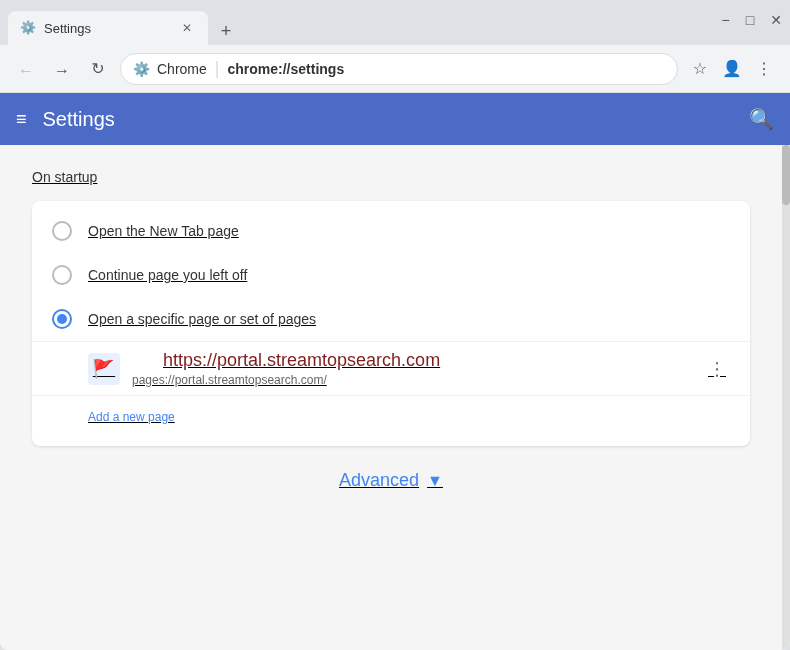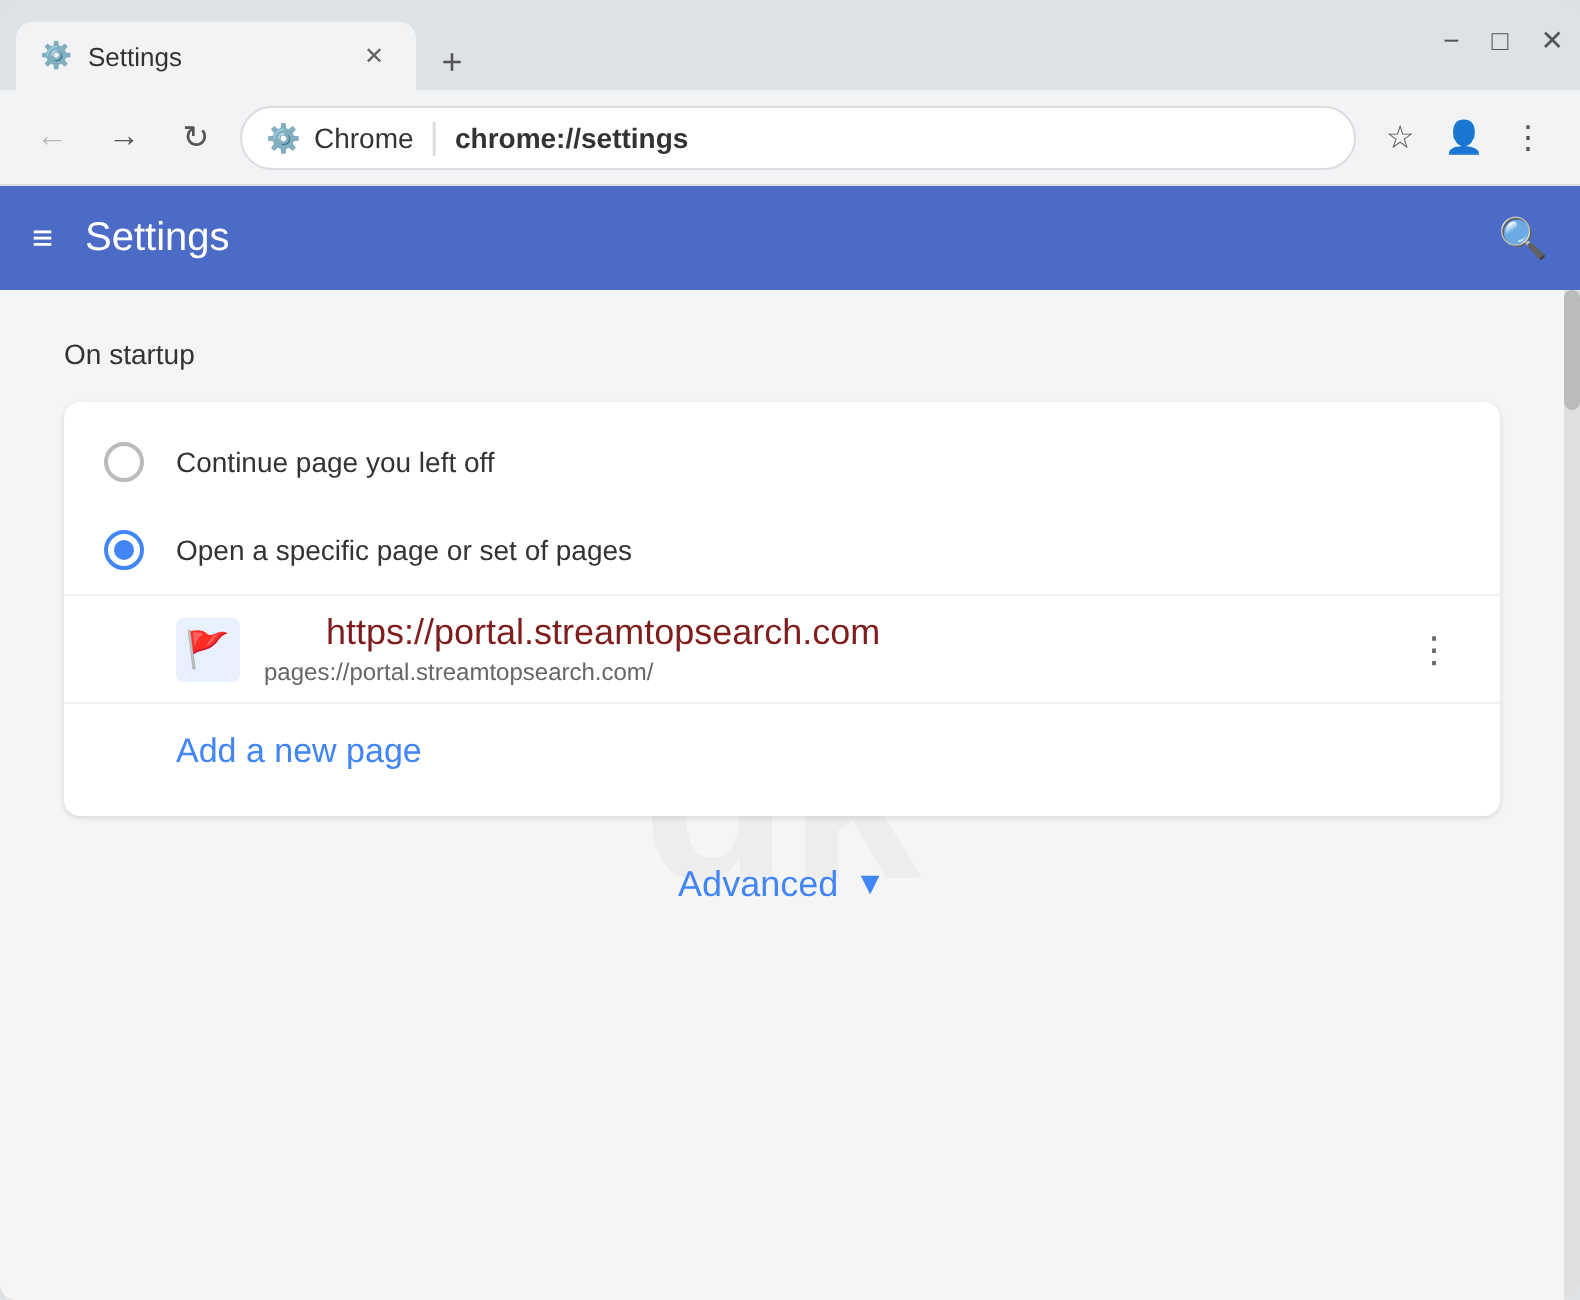--- a/index.html
+++ b/index.html
@@ -215,20 +215,21 @@
       flex: 1;
       display: flex;
       overflow: hidden;
     }
 
     .content-area {
       flex: 1;
       overflow-y: auto;
       padding: 24px 32px;
       position: relative;
+      text-decoration: underline;
     }
 
     
     .scrollbar {
       width: 8px;
       background: #e0e0e0;
       position: relative;
     }
 
     .scrollbar-thumb {
@@ -355,21 +356,21 @@
       cursor: pointer;
       padding: 4px;
       border-radius: 50%;
     }
 
     
     .action-link {
       display: block;
       padding: 14px 20px 14px 56px;
       color: #4285f4;
-      font-size: 17px;
+      font-size: 12px;
       cursor: pointer;
       border-top: 1px solid #f0f0f0;
       text-decoration: none;
     }
 
     
     .advanced-section {
       display: flex;
       align-items: center;
       justify-content: center;
@@ -441,20 +442,24 @@
 
   <div class="main-content">
     <div class="content-area">
 
       <div class="watermark">dk</div>
 
       <div class="section-title">On startup</div>
 
       <div class="card">
 
+        <div class="radio-option">
+          <div class="radio-circle"></div>
+          <span class="radio-label">Open the New Tab page</span>
+        </div>
 
         <div class="radio-option">
           <div class="radio-circle"></div>
           <span class="radio-label">Continue page you left off</span>
         </div>
 
         <div class="radio-option">
           <div class="radio-circle checked">
             <div class="radio-inner"></div>
           </div>

